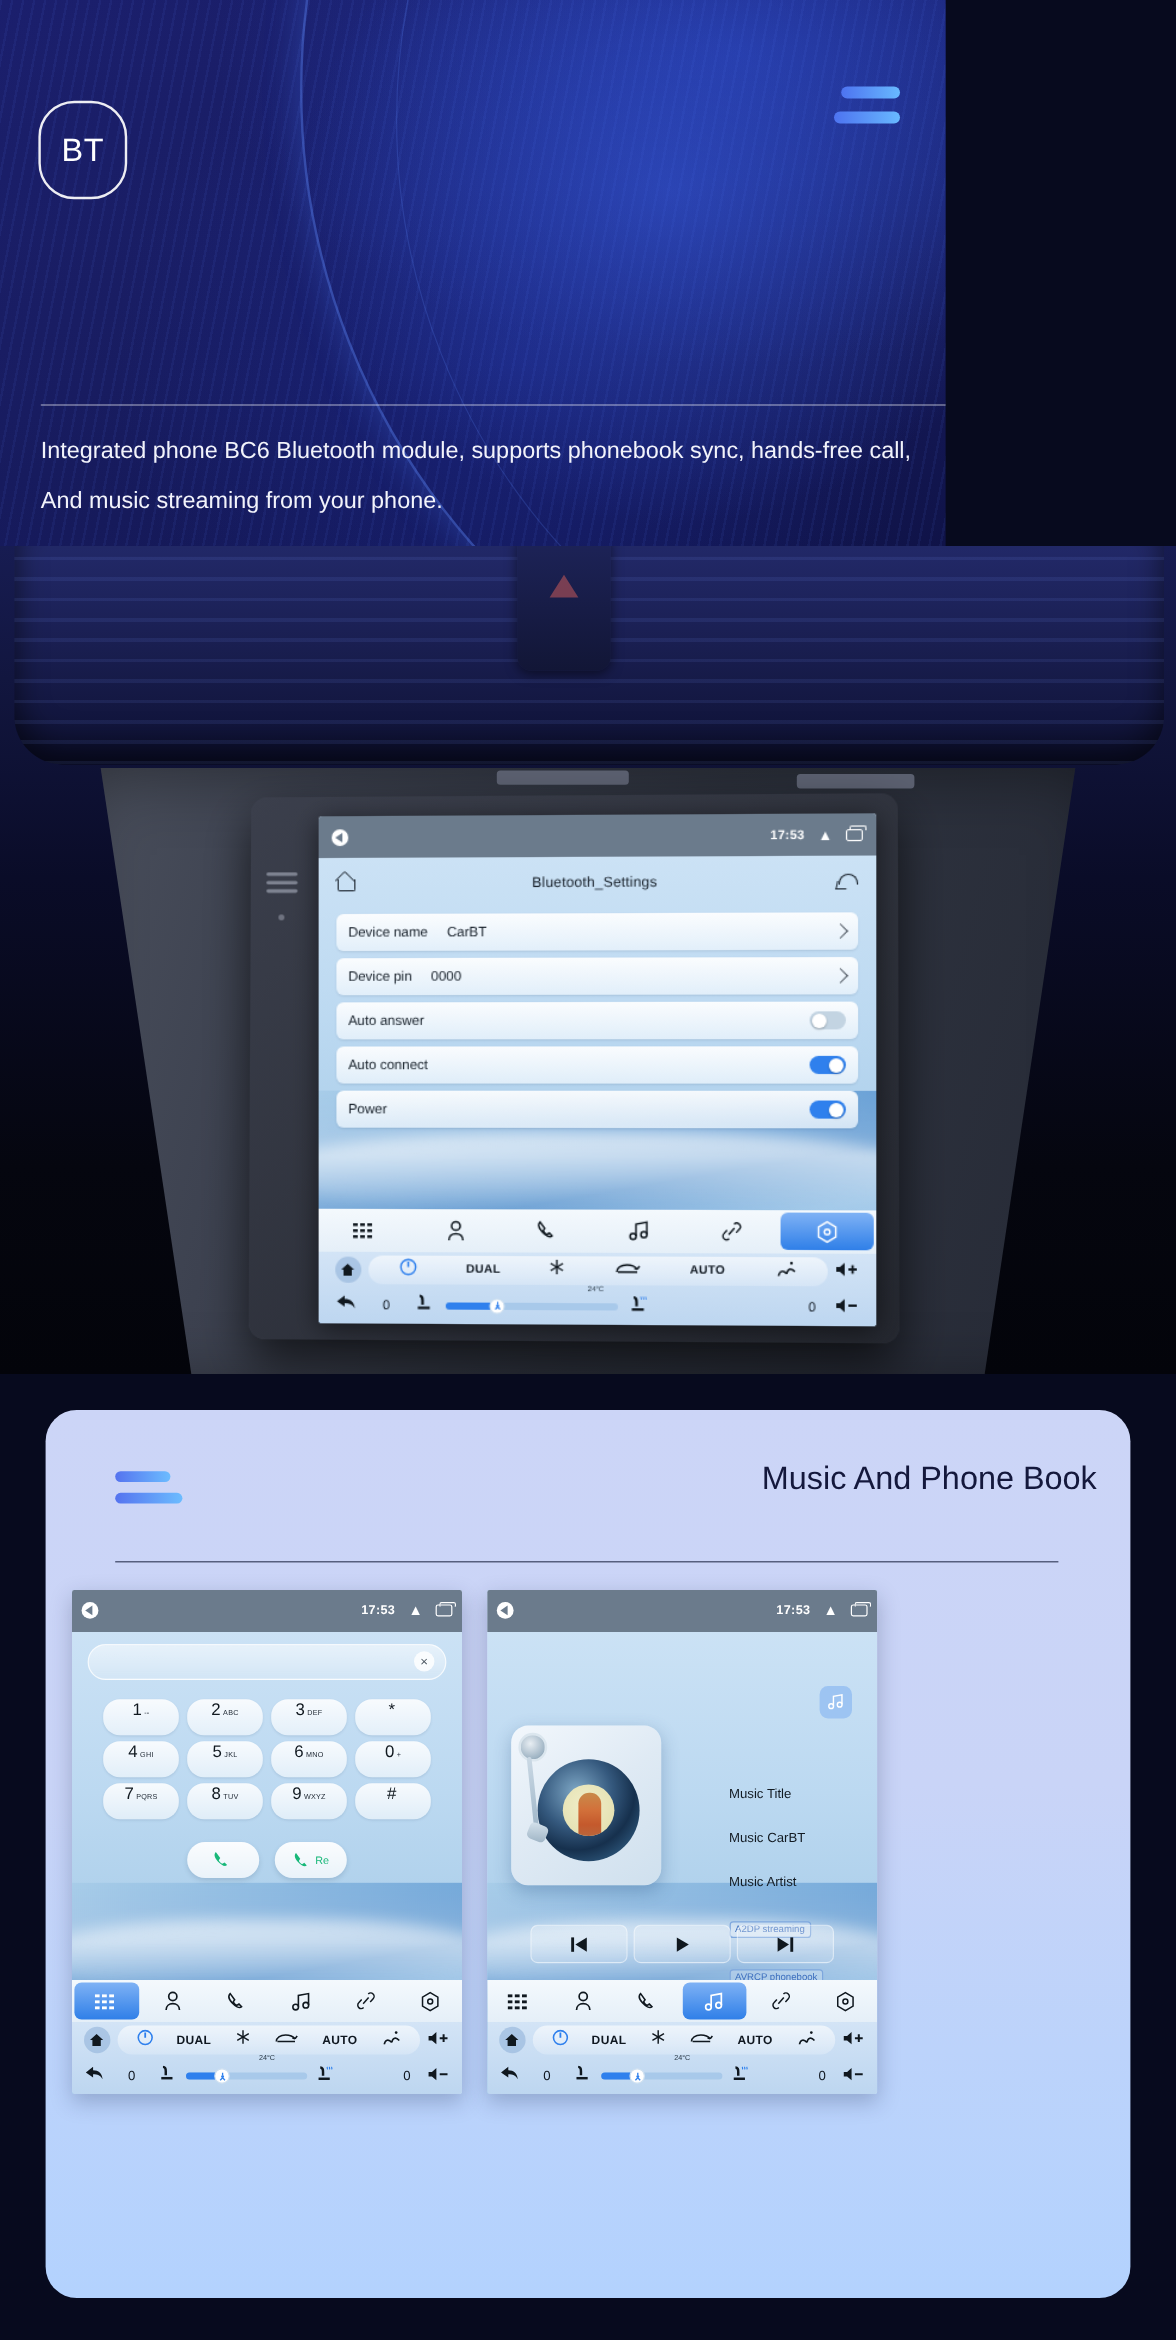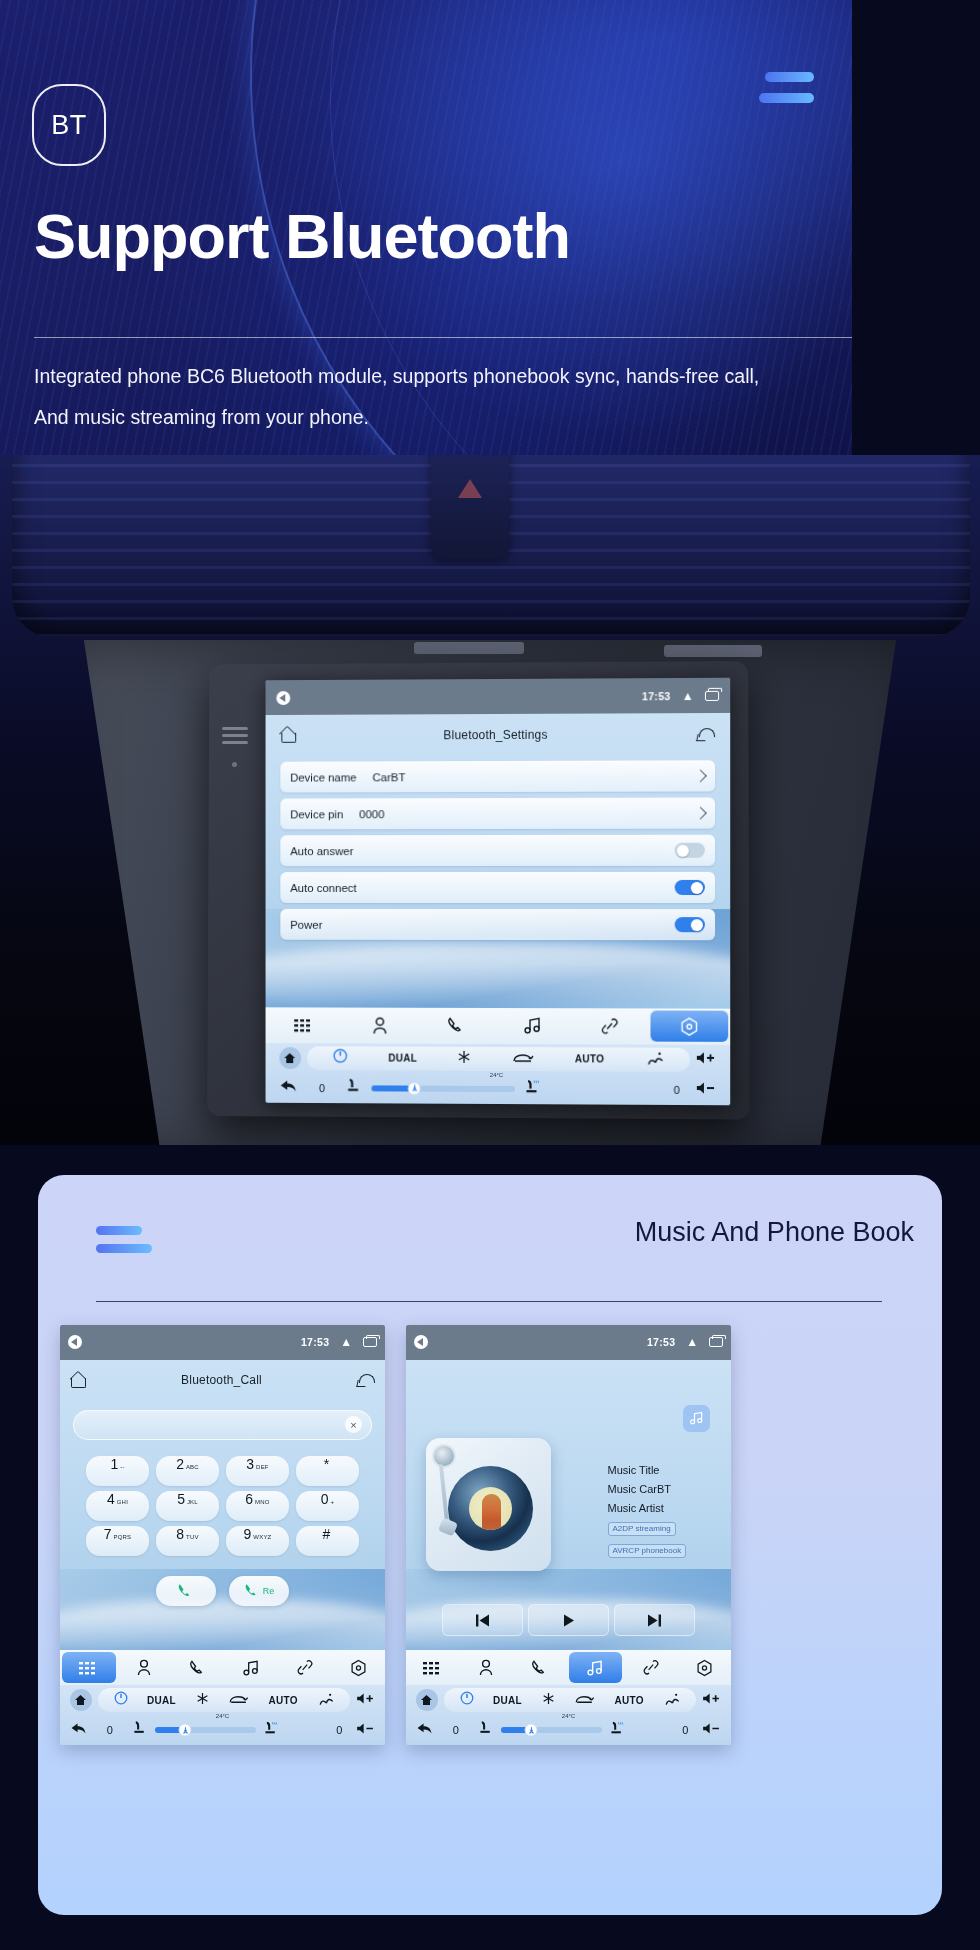--- a/index.html
+++ b/index.html
@@ -6,21 +6,21 @@
   html,body { width:980px; height:1950px; }
   body {
     font-family:"Liberation Sans", sans-serif;
     background:#070a1e;
     overflow:hidden;
     position:relative;
   }
 
   
   .hero {
-    position:absolute; left:0; top:0; width:852px; height:545px;
+    position:absolute; left:0; top:0; width:788px; height:545px;
     background:
       radial-gradient(ellipse 700px 420px at 78% 8%, rgba(40,70,200,.55) 0%, rgba(25,35,130,0) 62%),
       radial-gradient(ellipse 520px 500px at 55% 55%, rgba(30,50,175,.35) 0%, rgba(20,25,100,0) 65%),
       linear-gradient(160deg,#1b1f6d 0%,#191d63 35%,#141856 70%,#0d1040 100%);
     overflow:hidden;
   }
   .hero-rays {
     position:absolute; inset:0;
     background:repeating-linear-gradient(101deg,
       rgba(90,130,255,.085) 0px, rgba(90,130,255,.085) 2px,
@@ -296,21 +296,21 @@
     border-radius:9px 9px 3px 3px;
   }
   .vinyl-head { position:absolute; left:6px; top:6px; width:24px;height:24px;border-radius:50%;
                 background:radial-gradient(circle at 40% 35%,#e8eef3,#9fb4c4 70%,#6e8496 100%);
                 border:2px solid #dbe6ee; }
   .vinyl-arm { position:absolute; left:16px; top:26px; width:4px;height:60px;
                background:linear-gradient(180deg,#cbd9e5,#9fb6c8); border-radius:2px; transform:rotate(-6deg); }
   .vinyl-arm2 { position:absolute; left:14px; top:82px; width:16px;height:14px;border-radius:4px;
                 background:linear-gradient(160deg,#d6e3ed,#9db3c4); transform:rotate(22deg); }
   .meta { position:absolute; left:62%; top:33%; }
-  .meta div { font-size:11px; color:#121a22; margin-bottom:7px; }
+  .meta div { font-size:11px; color:#121a22; margin-bottom:7px;margin-top:25px; }
   .tag { display:inline-block; border:1px solid #7ea7dd; border-radius:3px; padding:1.5px 4px;
          font-size:8px; color:#3d6fbe; background:rgba(255,255,255,.25); margin-top:1px; }
   .transport { position:absolute; left:11%; right:11%; top:66.5%; display:flex; gap:5px; }
   .tbtn { flex:1; height:32px; border-radius:6px;
           background:linear-gradient(180deg,rgba(255,255,255,.30),rgba(255,255,255,.12));
           border:1px solid rgba(255,255,255,.45);
           display:flex; align-items:center; justify-content:center; }
 </style>
 </head>
 <body>
@@ -323,21 +323,20 @@
 
   <div class="bt-badge">
     <span>BT</span>
   </div>
 
   <div class="menu-bars">
     <i class="b1"></i>
     <i class="b2"></i>
   </div>
 
-  <div class="hero-title">Support Bluetooth</div>
   <div class="hero-rule"></div>
   <div class="hero-sub">
     <div>Integrated phone BC6 Bluetooth module, supports phonebook sync, hands-free call,</div>
     <div>And music streaming from your phone.</div>
   </div>
 </div>
 
 <div class="dash">
   <div class="dash-bg"></div>
   <div class="vent">
@@ -557,25 +556,20 @@
 
     <div class="statusbar">
       <div class="sb-back"></div>
       <div class="sb-right">
         <span class="sb-time">17:53</span>
         <span class="sb-up">▲</span>
         <span class="sb-rect"></span>
       </div>
     </div>
 
-    <div class="titlebar">
-      <span class="ico-home"></span>
-      <span class="tb-title">Bluetooth_Call</span>
-      <span class="ico-back"></span>
-    </div>
 
     <div class="dial-input">
       <span class="dial-x">×</span>
     </div>
 
     <div class="keys">
       <div class="key">
           <span class="d">1</span>
           <span class="s">--</span>
         </div>

